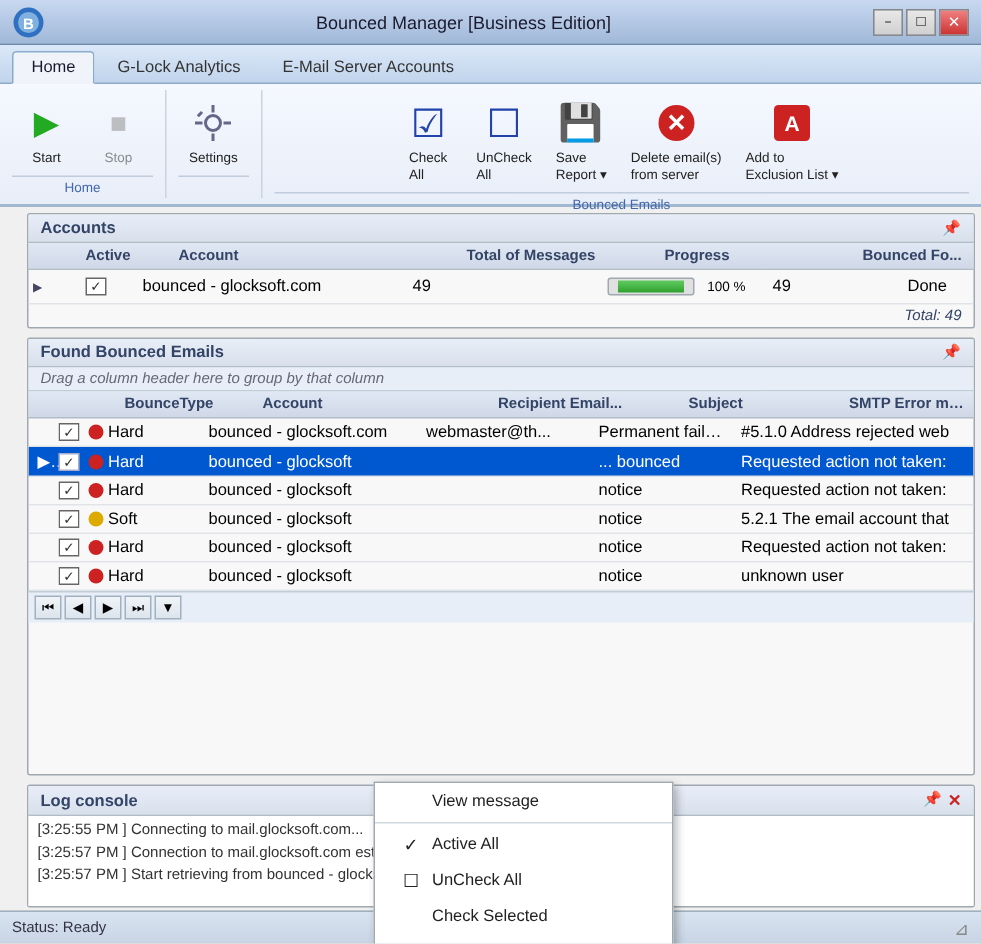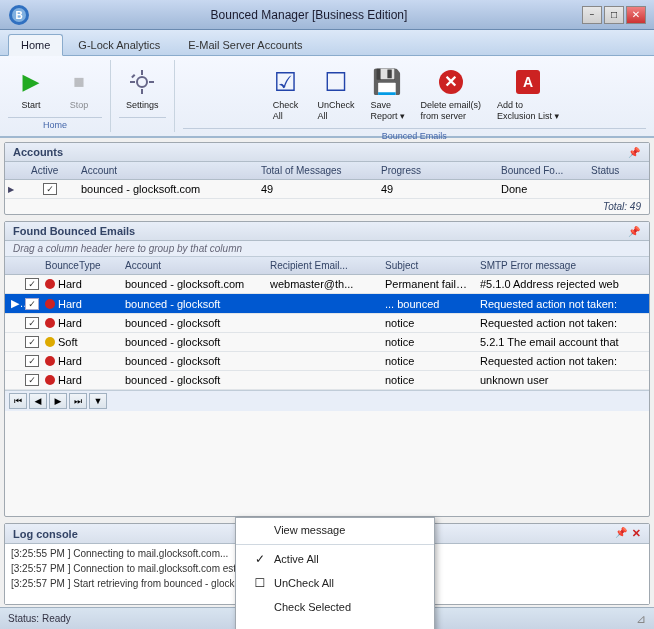--- a/index.html
+++ b/index.html
@@ -155,20 +155,21 @@
     }
     .ribbon-btn.disabled { opacity: 0.5; cursor: default; }
 
     
     .main-content {
       background: #f0f0f0;
       flex: 1;
       display: flex;
       flex-direction: column;
       height: calc(629px - 30px - 26px - 82px - 22px);
+      padding-left: 14px;
     }
 
     
     .panel {
       background: #f8f8f8;
       border: 1px solid #a0a8b0;
       margin: 4px;
       border-radius: 2px;
     }
     .panel-header {
@@ -184,23 +185,24 @@
     }
     .panel-header .pin-icon { color: #888; font-size: 10px; }
 
     
     .accounts-panel { margin-bottom: 2px; }
     .table-header {
       display: grid;
       background: linear-gradient(to bottom, #e0e8f4, #d0d8e8);
       border-bottom: 1px solid #b0bcc8;
       font-size: 10px;
-      font-weight: normal;
+      font-weight: bold;
       color: #334466;
       padding: 2px 0;
+      gap: 12px;
     }
     .accounts-header {
       grid-template-columns: 20px 50px 180px 120px 120px 90px 80px;
     }
     .table-header div, .table-row div {
       padding: 1px 6px;
       white-space: nowrap;
       overflow: hidden;
       text-overflow: ellipsis;
     }
@@ -496,20 +498,28 @@
       <div>Bounced Fo...</div>
       <div>Status</div>
     </div>
     <div class="table-row accounts-row">
       <div class="arrow-indicator">▶</div>
       <div class="checkbox-cell">
           <div class="cb">✓</div>
         </div>
       <div>bounced - glocksoft.com</div>
       <div>49</div>
+      <div>
+        <div style="display:flex; align-items:center; gap:4px;">
+          <div class="progress-bar-container" style="flex:1; width:60px;">
+            <div class="progress-bar" style="width:100%;"></div>
+          </div>
+          <span style="font-size:9px;">100 %</span>
+        </div>
+      </div>
       <div>49</div>
       <div>Done</div>
     </div>
     <div class="total-row">
       <span>Total: 49</span>
     </div>
   </div>
 
   <div class="panel bounced-panel" style="position:relative;">
     <div class="panel-header">

